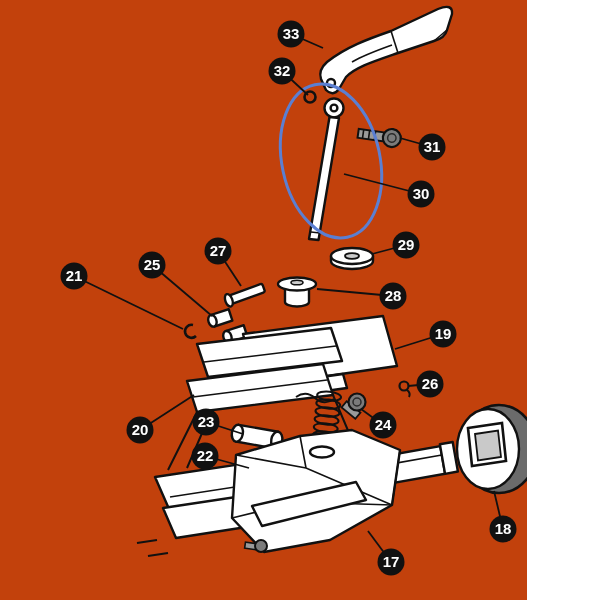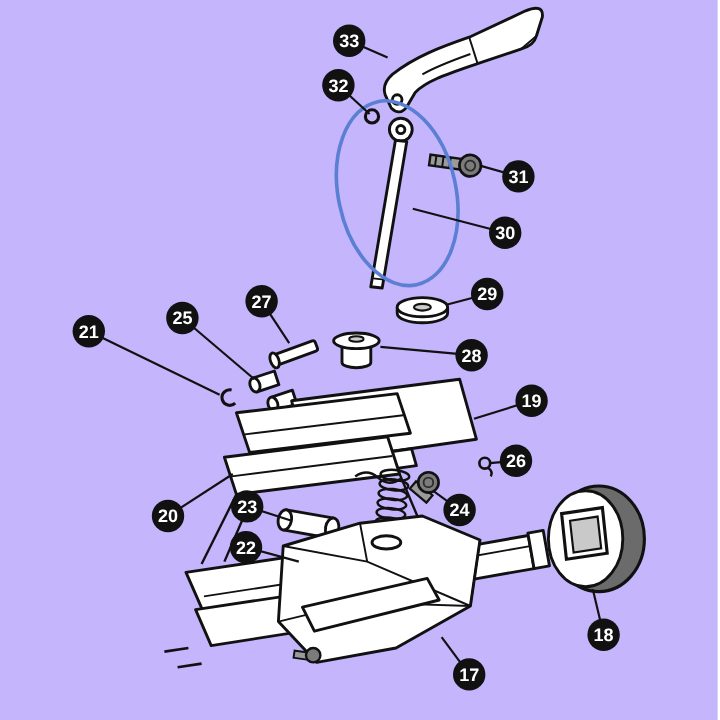--- a/index.html
+++ b/index.html
@@ -1,20 +1,20 @@
 <!DOCTYPE html>
 <html><head>
 <meta charset="utf-8">
 <style>
   html, body { margin: 0; padding: 0; background: #ffffff; }
   .stage {
     position: relative;
-    width: 598px;
+    width: 527px;
     height: 600px;
-    background: #c4b5fd;
+    background: #c2410c;
     overflow: hidden;
     font-family: "Liberation Sans", sans-serif;
     text-align: center;
   }
   svg { display: block; }
   .balloon-text {
     font-family: "Liberation Sans", sans-serif;
     font-weight: bold;
     font-size: 15px;
   }

